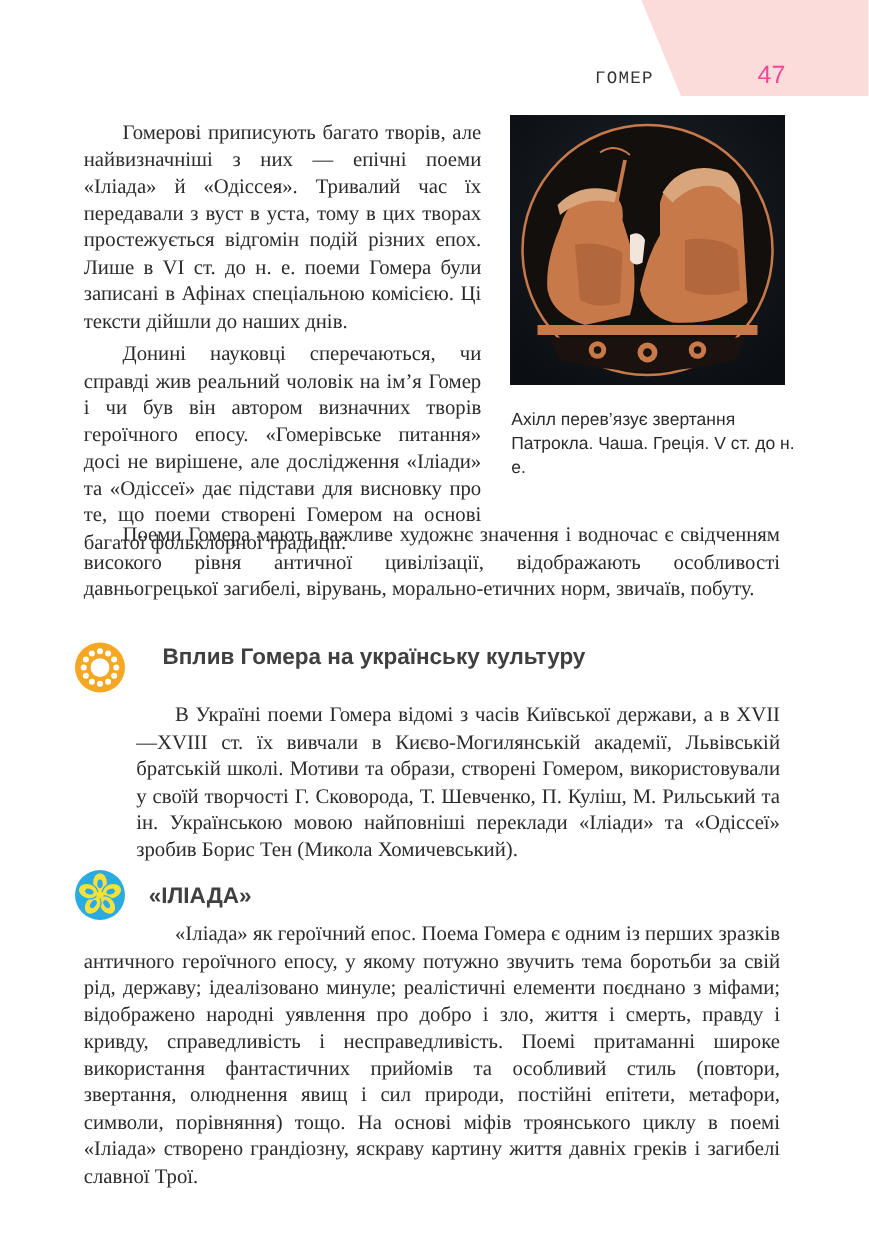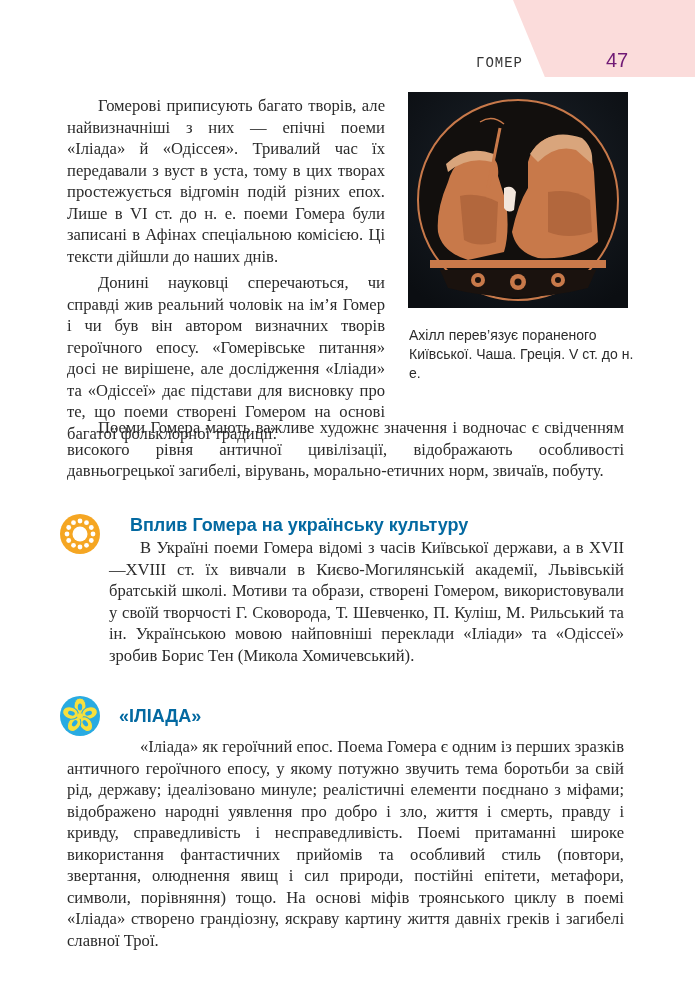--- a/index.html
+++ b/index.html
@@ -32,21 +32,21 @@
       font-size: 14px;
       letter-spacing: 1px;
       color: #333;
     }
     .page-number {
       position: absolute;
       top: 49px;
       left: 606px;
       font-family: "Liberation Sans", "DejaVu Sans", sans-serif;
       font-size: 20px;
-      color: #701a75;
+      color: #ec4899;
     }
     .text {
       font-family: "Liberation Serif", "DejaVu Serif", serif;
       font-size: 16.6px;
       line-height: 21.5px;
       color: #2b2b2b;
       text-align: justify;
       margin: 5px;
       hyphens: manual;
     }
@@ -86,21 +86,21 @@
     .section-icon {
       position: absolute;
       width: 42px;
       height: 42px;
     }
     .section-heading {
       position: absolute;
       font-family: "Liberation Sans", "DejaVu Sans", sans-serif;
       font-weight: bold;
       font-size: 18px;
-      color: #0369a1;
+      color: #404040;
     }
     .section-body {
       position: absolute;
       left: 104px;
       width: 525px;
     }
     .iliad-body {
       position: absolute;
       left: 62px;
       width: 567px;
@@ -151,21 +151,21 @@
     <path d="M120 70 Q128 40 162 44 Q184 52 186 80 L190 150 Q170 168 130 166 Q108 160 104 140 Q110 112 120 96 Z" fill="#c8794a"></path>
     <path d="M122 62 Q140 34 174 46 Q186 56 184 72 L168 58 Q148 52 130 70 Z" fill="#d9a57c"></path>
     <path d="M140 100 Q166 96 182 108 L184 140 Q160 148 140 140 Z" fill="#a86038" opacity="0.7"></path>
 
     <path d="M96 96 Q104 92 108 100 L106 118 Q100 122 96 116 Z" fill="#f2e6dc"></path>
 
     <path d="M72 30 Q84 22 96 32" stroke="#c8794a" stroke-width="1.5" fill="none"></path>
     <line x1="92" y1="36" x2="80" y2="96" stroke="#c8794a" stroke-width="3"></line>
   </svg>
 </div>
-<div class="caption">Ахілл перев’язує пораненого Київської. Чаша. Греція. V ст. до н. е.</div>
+<div class="caption">Ахілл перев’язує звертання Патрокла. Чаша. Греція. V ст. до н. е.</div>
 
 <div class="full-para">
   <p class="text indent">Поеми Гомера мають важливе художнє значення і водночас є свід­ченням високого рівня античної цивілізації, відображають особливості давньогрецької загибелі, вірувань, морально-етичних норм, звичаїв, побуту.</p>
 </div>
 
 <div class="section-icon" style="left:59px; top:513px;">
   <svg width="42" height="42" viewBox="0 0 42 42">
     <circle cx="21" cy="21" r="20" fill="#f5a623"></circle>
     <g fill="#ffffff">
       <circle cx="21" cy="8" r="2.4"></circle>
@@ -178,21 +178,21 @@
       <circle cx="14.5" cy="32.3" r="2.4"></circle>
       <circle cx="9.7" cy="27.5" r="2.4"></circle>
       <circle cx="8" cy="21" r="2.4"></circle>
       <circle cx="9.7" cy="14.5" r="2.4"></circle>
       <circle cx="14.5" cy="9.7" r="2.4"></circle>
       <circle cx="21" cy="21" r="7.5"></circle>
     </g>
   </svg>
 </div>
 <div class="section-heading" style="left:130px; top:515px;">Вплив Гомера на українську культуру</div>
-<div class="section-body" style="top:532px;">
+<div class="section-body" style="top:556px;">
   <p class="text indent">В Україні поеми Гомера відомі з часів Київської держави, а в XVII—XVIII ст. їх вивчали в Києво-Могилянській академії, Львівській братській школі. Мотиви та образи, створені Гомером, використовували у своїй творчості Г. Сковорода, Т. Шевченко, П. Куліш, М. Рильський та ін. Українською мовою найповніші переклади «Іліади» та «Одіссеї» зробив Борис Тен (Микола Хоми­чевський).</p>
 </div>
 
 <div class="section-icon" style="left:59px; top:695px;">
   <svg width="42" height="42" viewBox="0 0 42 42">
     <circle cx="21" cy="21" r="20" fill="#29abe2"></circle>
     <g fill="#f7e03c" stroke="#29abe2" stroke-width="1">
       <ellipse cx="21" cy="11" rx="6" ry="8"></ellipse>
       <ellipse cx="21" cy="11" rx="6" ry="8" transform="rotate(72 21 21)"></ellipse>
       <ellipse cx="21" cy="11" rx="6" ry="8" transform="rotate(144 21 21)"></ellipse>

